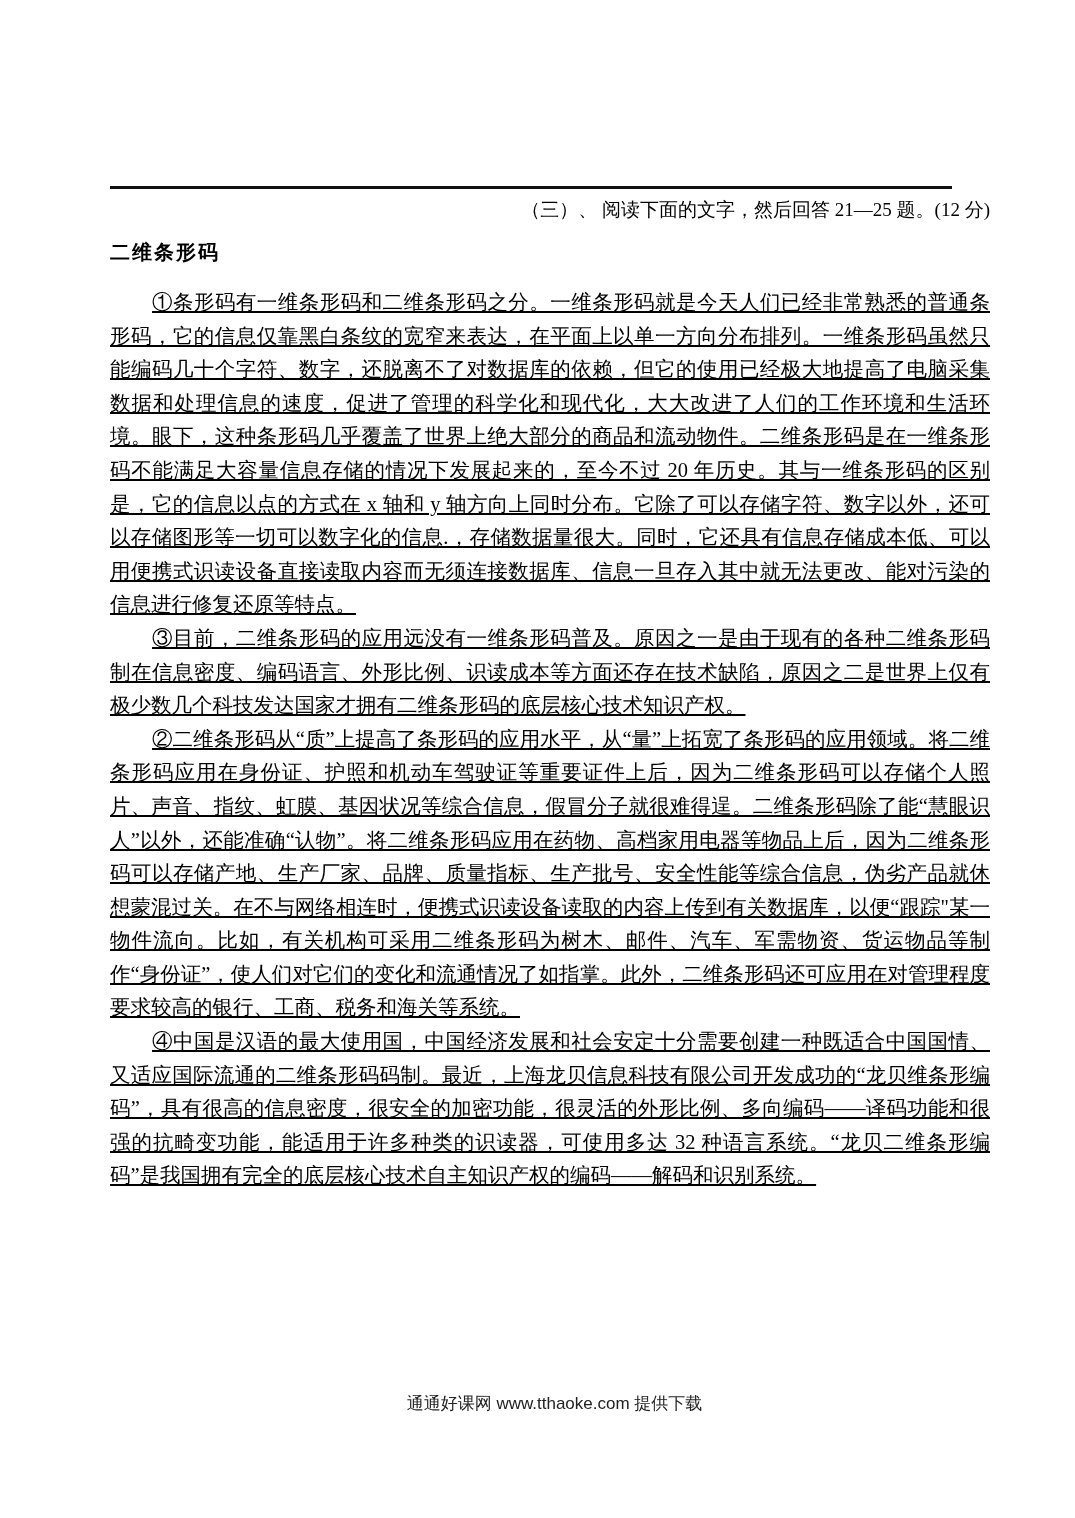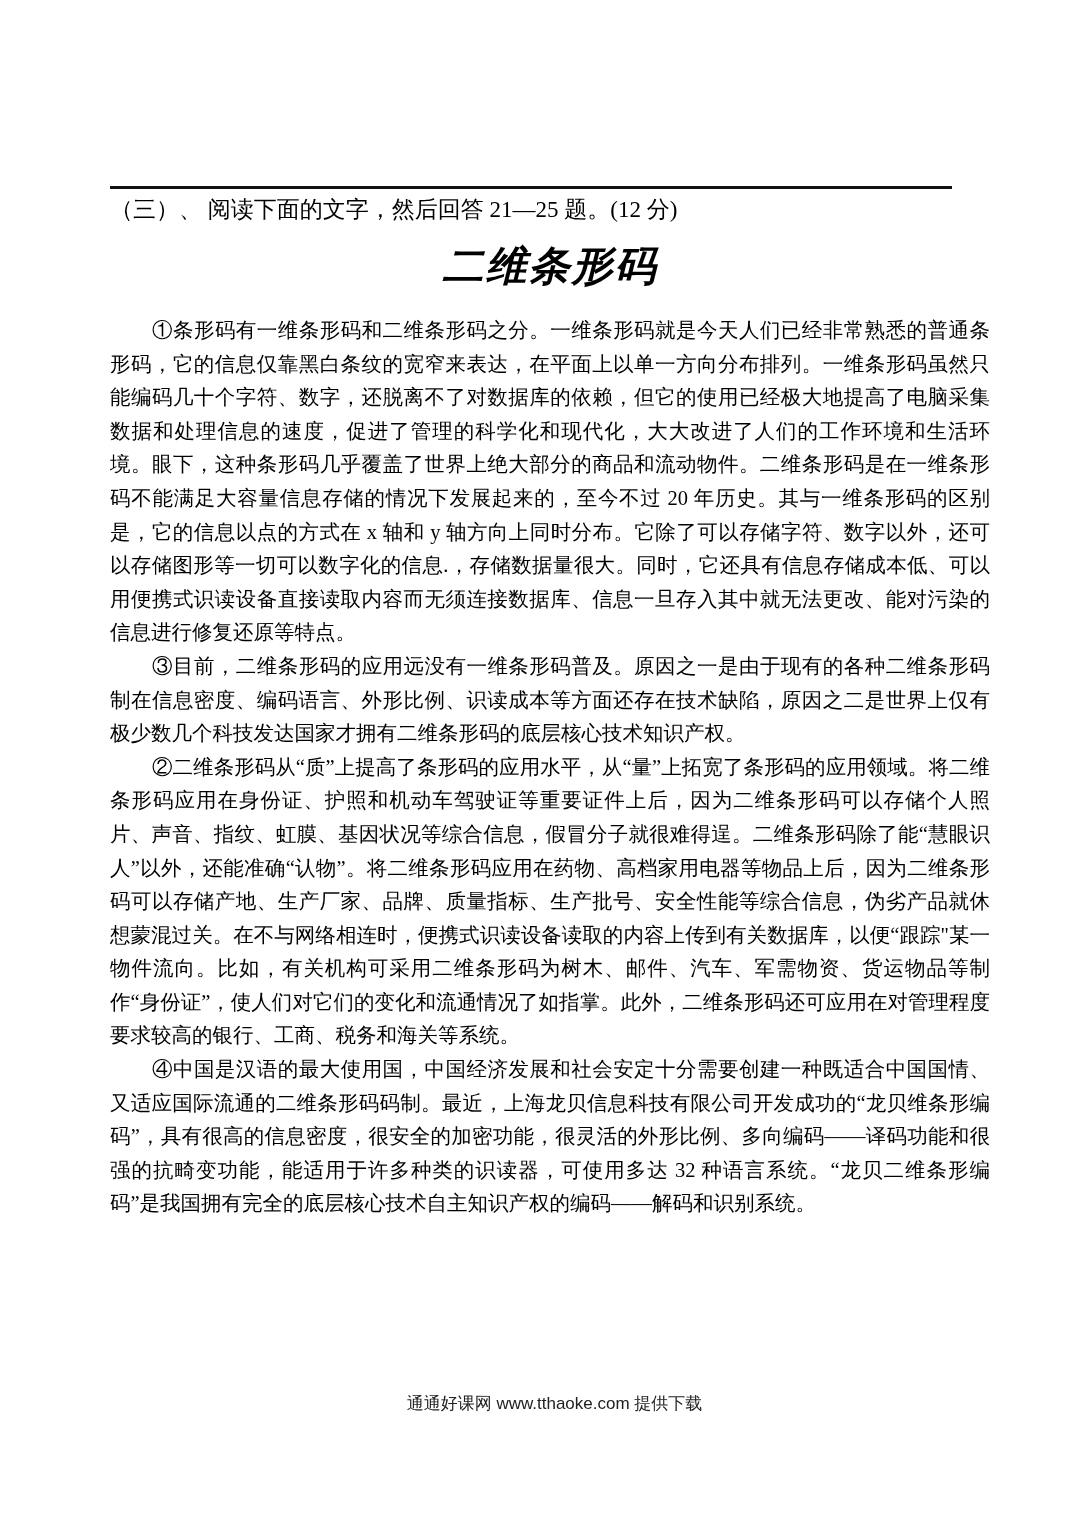--- a/index.html
+++ b/index.html
@@ -22,40 +22,40 @@
       width: 880px;
     }
     .top-rule {
       width: 842px;
       height: 0;
       border: none;
       border-top: 3px solid #111111;
       margin: 0 0 6px 0;
     }
     .section-header {
-      font-size: 23px;
+      font-size: 19px;
       line-height: 30px;
       margin: 0 0 14px 0;
       color: #000000;
+      text-align: right;
     }
     .passage-title {
-      font-size: 41px;
+      font-size: 20px;
       font-weight: bold;
-      text-align: center;
       margin: 6px 0 20px 0;
       letter-spacing: 2px;
-      font-style: italic;
     }
     .para {
       font-size: 20.5px;
       line-height: 33.6px;
       text-align: justify;
       text-indent: 2.05em;
       margin: 0;
       word-break: break-all;
+      text-decoration: underline;
     }
     .footer {
       position: absolute;
       left: 0;
       top: 1392px;
       width: 1075px;
       text-align: center;
       font-size: 17px;
       color: #222222;
       font-family: "Liberation Sans", "DejaVu Sans", sans-serif;

